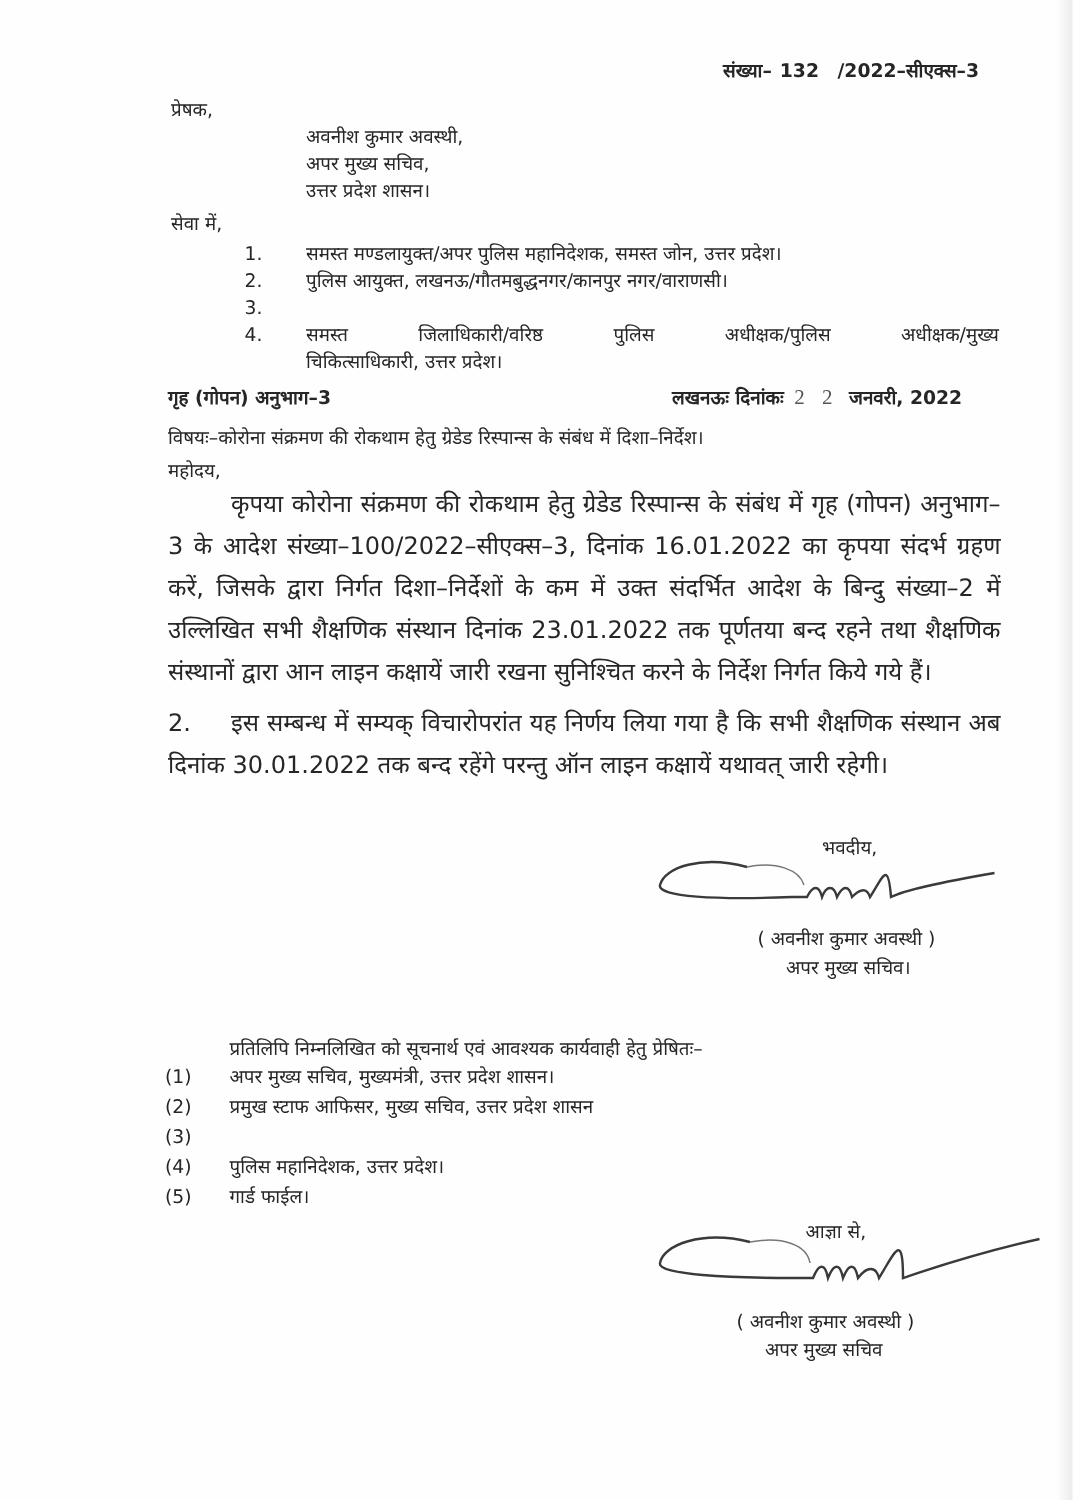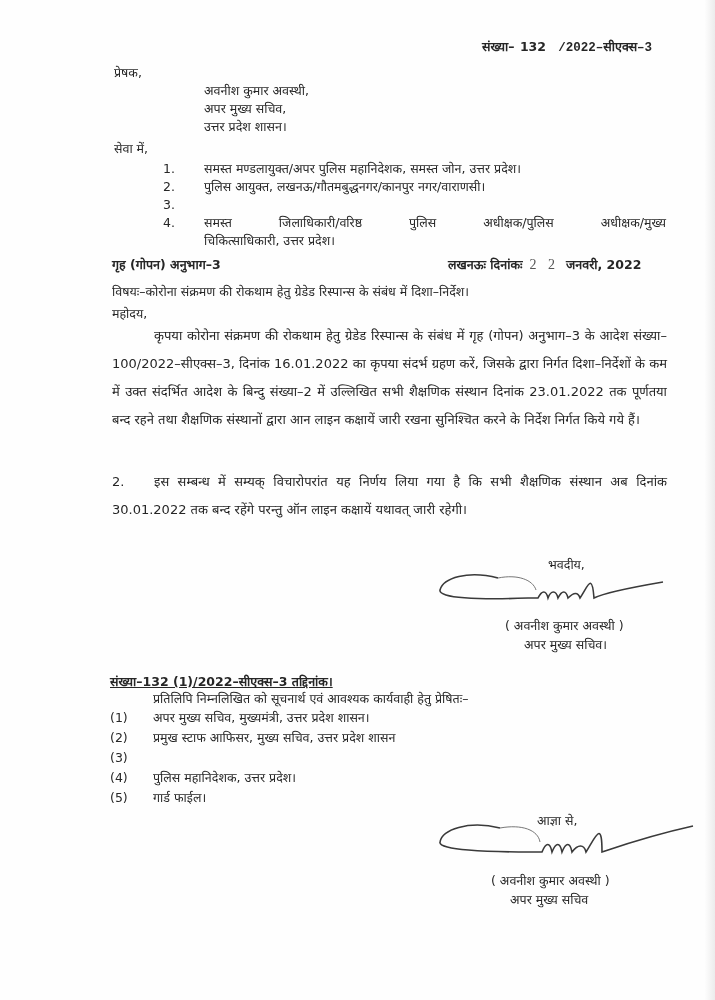--- a/index.html
+++ b/index.html
@@ -6,34 +6,34 @@
   body { width:715px; height:1000px; position:relative; overflow:hidden;
          font-family:"DejaVu Sans","Liberation Sans",sans-serif; color:#262626; }
   .page { position:absolute; left:0; top:0; width:715px; height:1000px; background:#fefefe; }
   .edge { position:absolute; right:0; top:0; width:10px; height:1000px;
           background:linear-gradient(to right,#fdfdfd,#ececec); }
   .abs { position:absolute; white-space:nowrap; }
   .t { font-size:12.5px; line-height:18px; }
   .b { font-weight:bold; }
   .ul { text-decoration:underline; }
   .hand { font-family:"Liberation Serif",serif; color:#555; font-size:14px; letter-spacing:4px; }
-  .para { position:absolute; left:112px; width:555px; font-size:13px; line-height:28px;
+  .para { position:absolute; left:112px; width:555px; font-size:16px; line-height:28px;
           text-align:justify; white-space:normal; }
   .sig svg { display:block; }
 </style>
 </head>
 <body>
 
 <div class="page">
   <div class="edge"></div>
 
   <div class="abs t b" style="left:482px; top:38px;">
     <span>संख्या–</span>
     <span style="margin-left:1px;">132</span>
-    <span style="margin-left:8px;font-family:Liberation Mono, monospace;">/2022–सीएक्स–3</span>
+    <span style="margin-left:8px;">/2022–सीएक्स–3</span>
   </div>
 
   <div class="abs t" style="left:114px; top:64px;">प्रेषक,</div>
   <div class="abs t" style="left:204px; top:82px;">अवनीश कुमार अवस्थी,</div>
   <div class="abs t" style="left:204px; top:100px;">अपर मुख्य सचिव,</div>
   <div class="abs t" style="left:204px; top:118px;">उत्तर प्रदेश शासन।</div>
 
   <div class="abs t" style="left:114px; top:140px;">सेवा में,</div>
 
   <div class="abs t" style="left:163px; top:160px;">1.</div>
@@ -67,21 +67,20 @@
   <div class="abs t" style="left:548px; top:556px;">भवदीय,</div>
   <div class="abs sig" style="left:438px; top:568px;">
     <svg width="230" height="42" viewBox="0 0 230 42">
       <path d="M60 10 C 30 2, 5 10, 2 22 C 0 30, 40 32, 90 30 L 100 30 C 104 22, 108 22, 110 30 C 113 22, 118 22, 120 30 C 124 22, 128 22, 130 30 C 136 24, 140 24, 142 30 C 150 18, 154 4, 156 30 C 164 26, 190 20, 225 14" fill="none" stroke="#3a3a3a" stroke-width="1.6"></path>
       <path d="M60 10 C 80 6, 95 12, 98 22" fill="none" stroke="#777" stroke-width="1"></path>
     </svg>
   </div>
   <div class="abs t" style="left:505px; top:617px;">( अवनीश कुमार अवस्थी )</div>
   <div class="abs t" style="left:524px; top:636px;">अपर मुख्य सचिव।</div>
 
-  <div class="abs t b ul" style="left:110px; top:673px;">संख्या–132 (1)/2022–सीएक्स–3 तद्दिनांक।</div>
   <div class="abs t" style="left:153px; top:690px;">प्रतिलिपि निम्नलिखित को सूचनार्थ एवं आवश्यक कार्यवाही हेतु प्रेषितः–</div>
 
   <div class="abs t" style="left:110px; top:709px;">(1)</div>
   <div class="abs t" style="left:153px; top:709px;">अपर मुख्य सचिव, मुख्यमंत्री, उत्तर प्रदेश शासन।</div>
 
   <div class="abs t" style="left:110px; top:729px;">(2)</div>
   <div class="abs t" style="left:153px; top:729px;">प्रमुख स्टाफ आफिसर, मुख्य सचिव, उत्तर प्रदेश शासन</div>
 
   <div class="abs t" style="left:110px; top:749px;">(3)</div>
 

